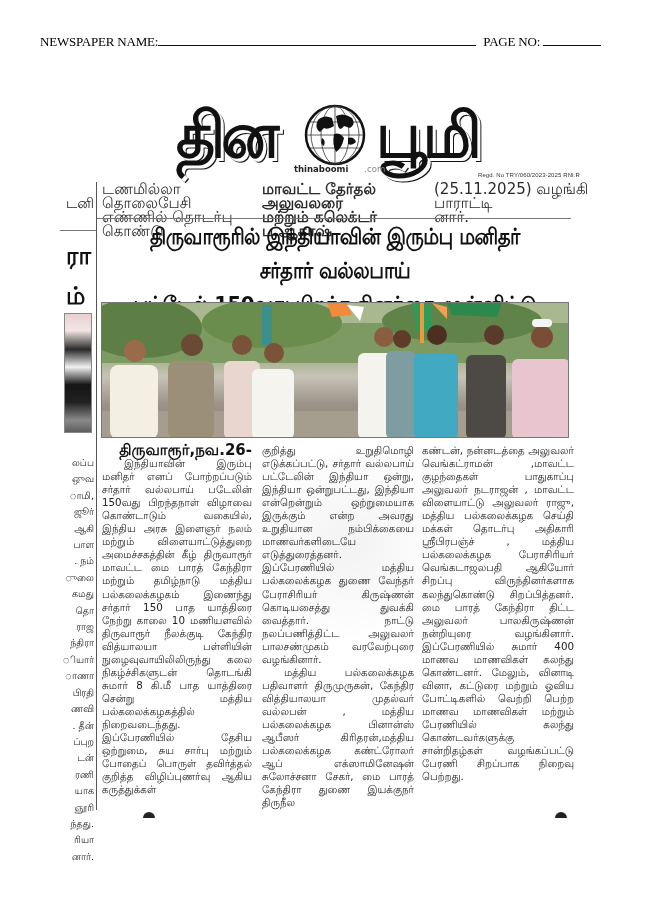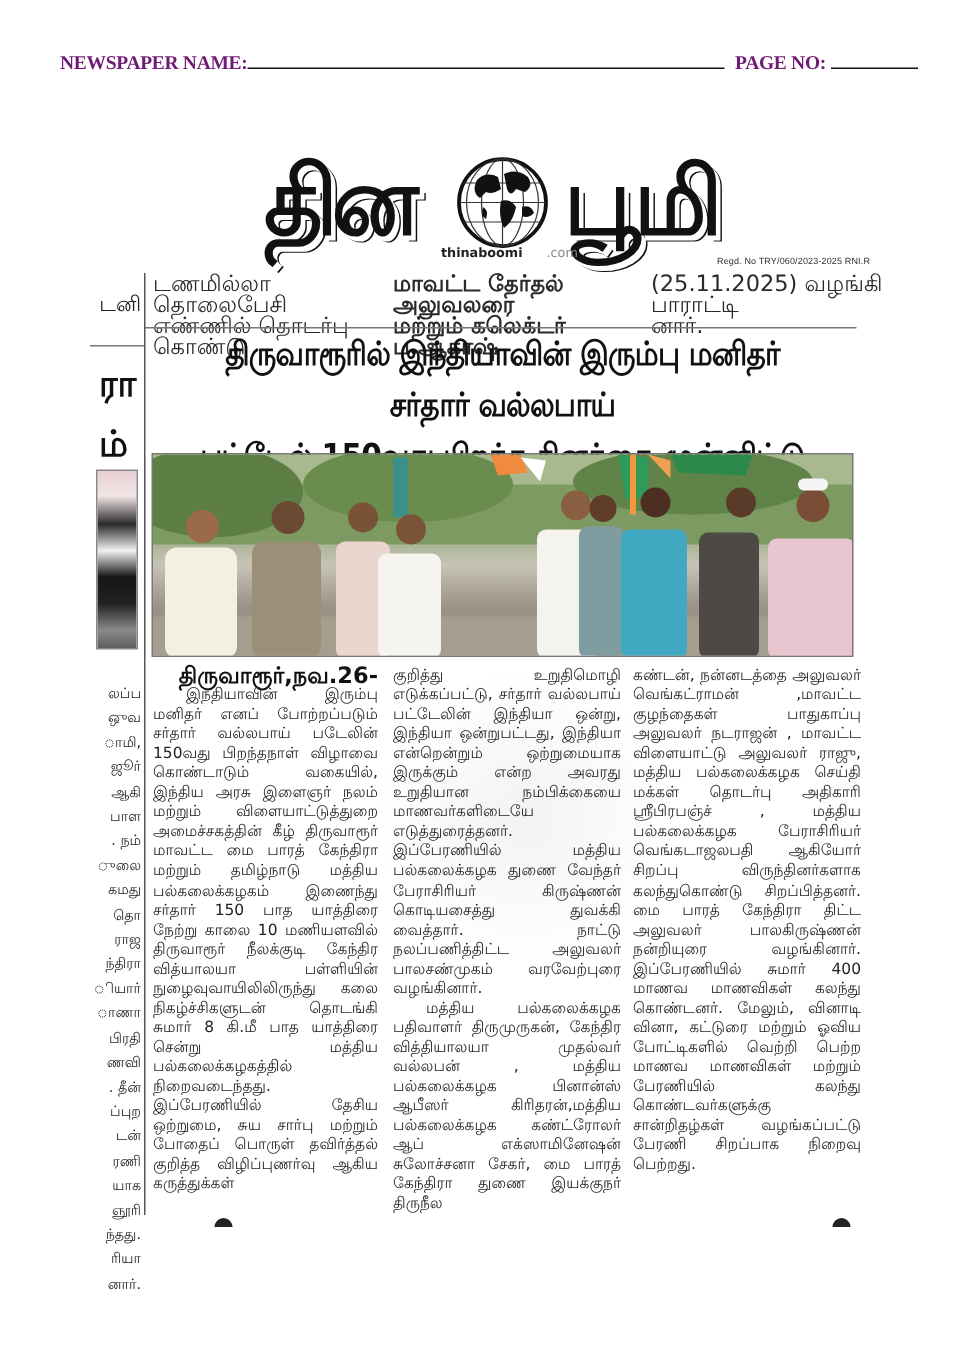--- a/index.html
+++ b/index.html
@@ -1,22 +1,22 @@
 <!DOCTYPE html>
 <html><head>
   <meta charset="utf-8">
   <style>
     * { box-sizing: border-box; margin: 0; padding: 0; }
     html, body { width: 645px; height: 912px; background: #ffffff; overflow: hidden; }
     body { position: relative; font-family: "DejaVu Sans", sans-serif; color: #1a1a1a; }
 
     .header-line {
       position: absolute; left: 40px; top: 34px; width: 570px;
-      font-family: "Liberation Serif", serif; font-weight: bold; font-size: 13px;
-      color: #701a75; white-space: nowrap; letter-spacing: -0.2px;
+      font-family: "Liberation Serif", serif; font-weight: normal; font-size: 13px;
+      color: #000000; white-space: nowrap; letter-spacing: -0.2px;
     }
     .header-line .blank { display: inline-block; border-bottom: 1.3px solid #111; vertical-align: baseline; height: 11px; }
     .header-line .blank.name { width: 318px; margin-right: 4px; }
     .header-line .blank.page { width: 58px; }
 
     
     .masthead { position: absolute; left: 176px; top: 100px; width: 300px; height: 80px; text-align: center; }
     .logo-word {
       position: absolute; top: 0; font-family: "DejaVu Sans", sans-serif; font-weight: bold;
       font-size: 60px; line-height: 70px; color: #111; letter-spacing: -4px;

